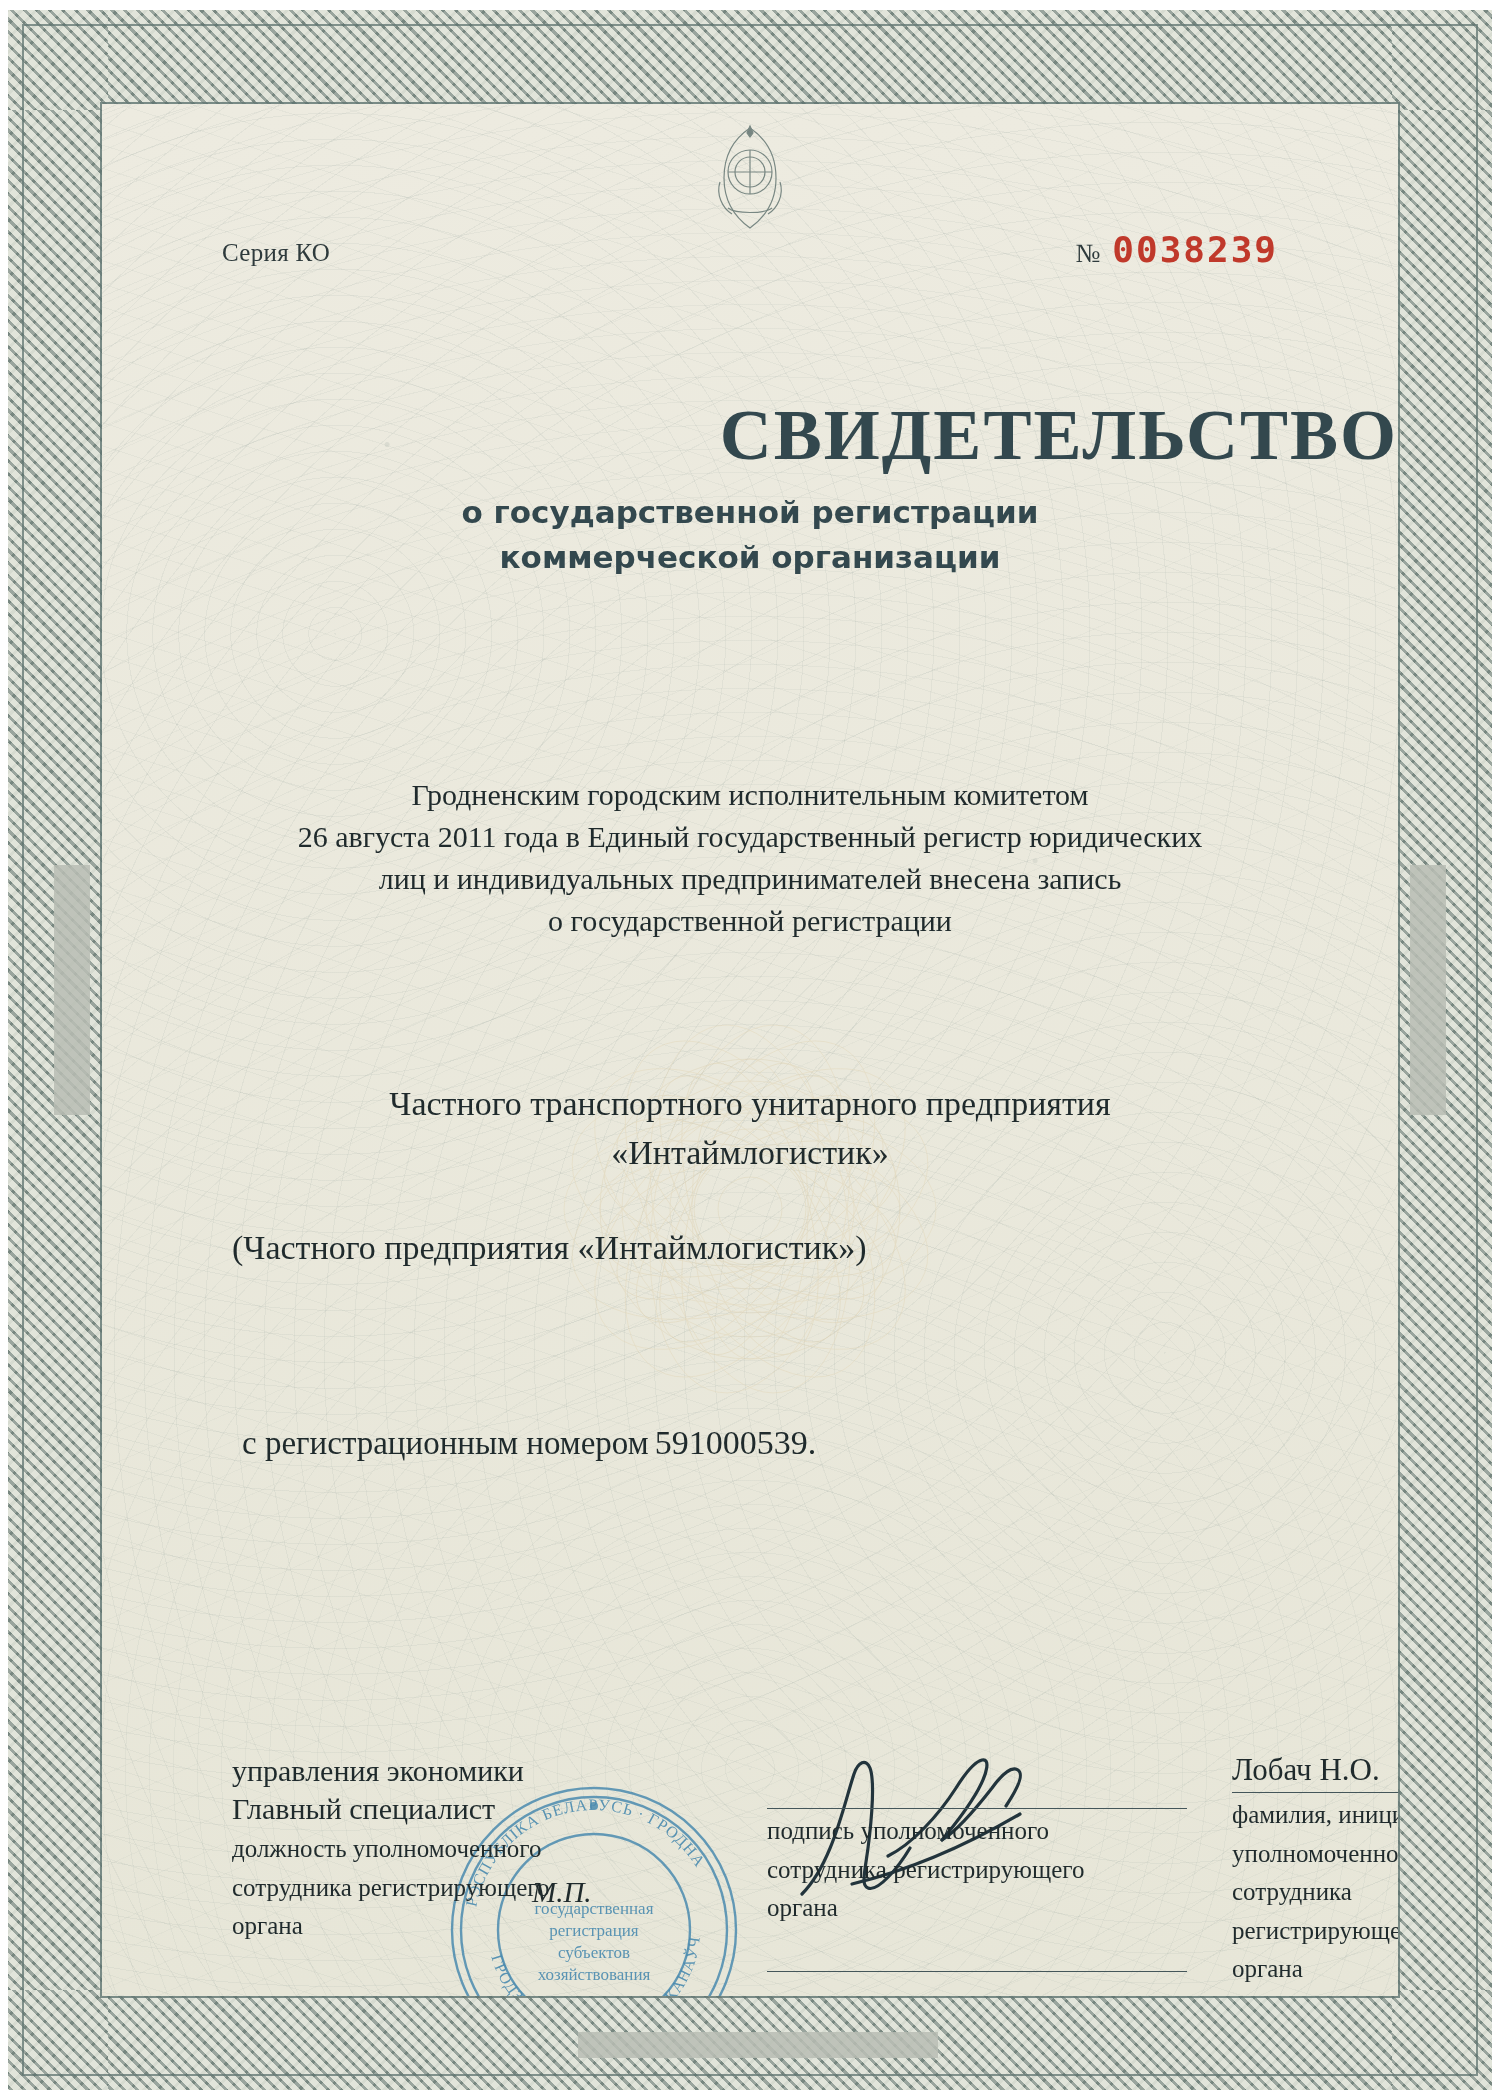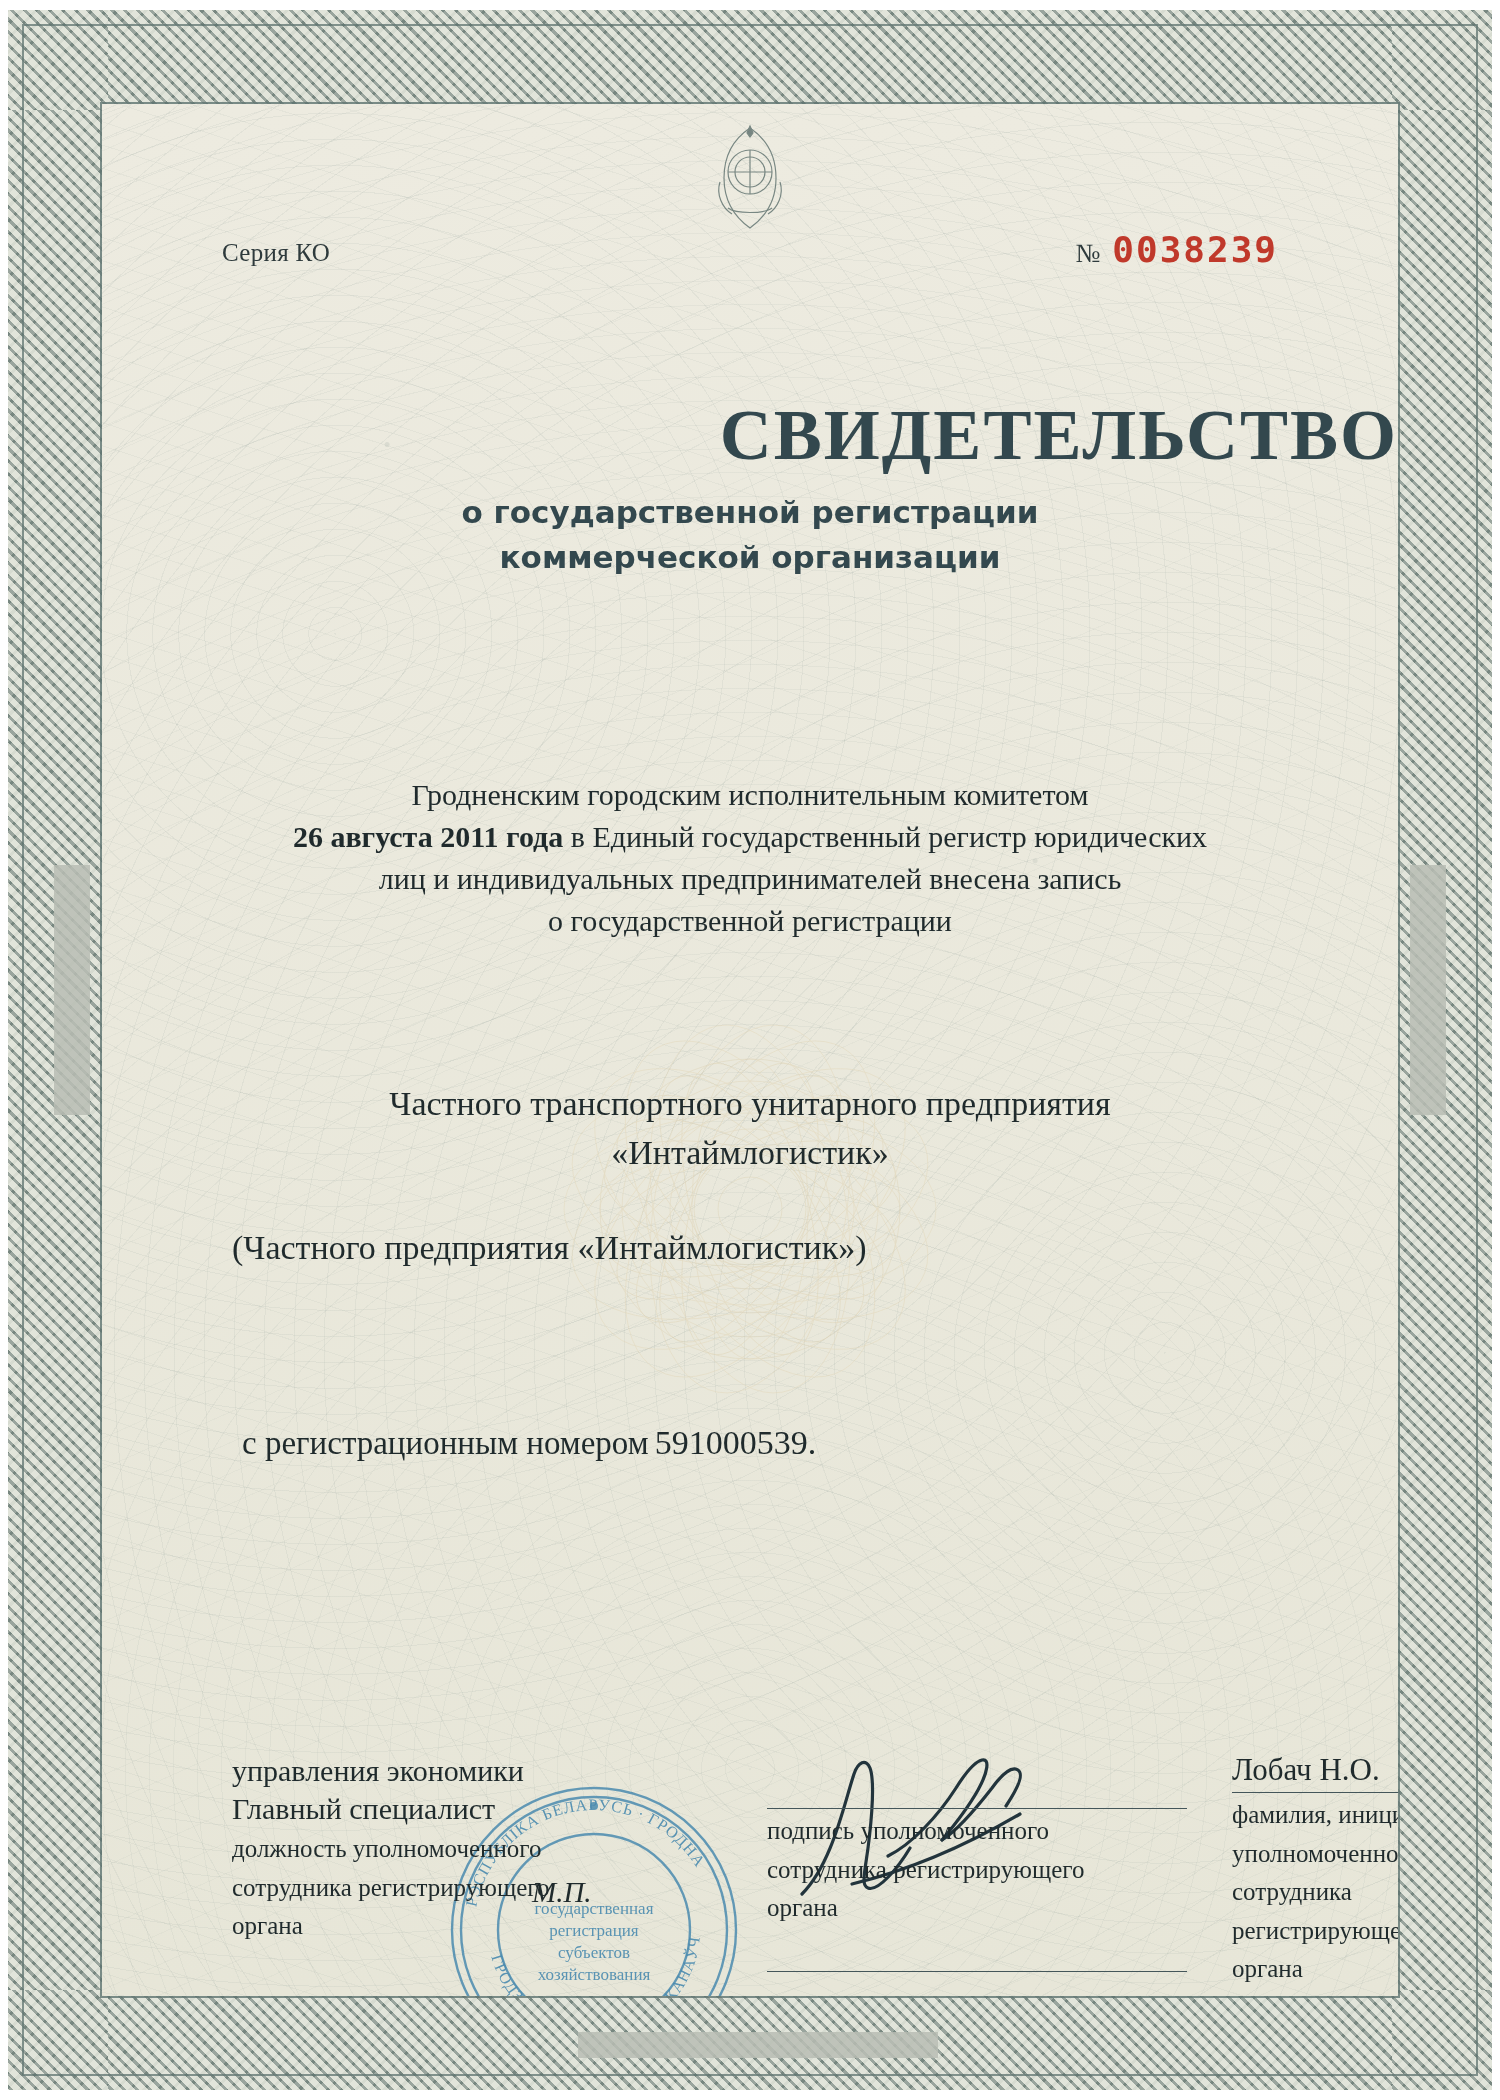--- a/index.html
+++ b/index.html
@@ -188,21 +188,21 @@
     position: absolute;
     left: 130px;
     right: 130px;
     top: 670px;
     text-align: center;
     font-family: "Liberation Serif", serif;
     font-size: 30px;
     line-height: 1.40;
     color: #1f2a2c;
   }
-  .body-block b { font-weight: bold; }
+  .body-block b { font-weight: normal; }
 
   .org-block {
     position: absolute;
     left: 130px;
     right: 130px;
     top: 975px;
     text-align: center;
     font-family: "Liberation Serif", serif;
     font-size: 34px;
     line-height: 1.45;

